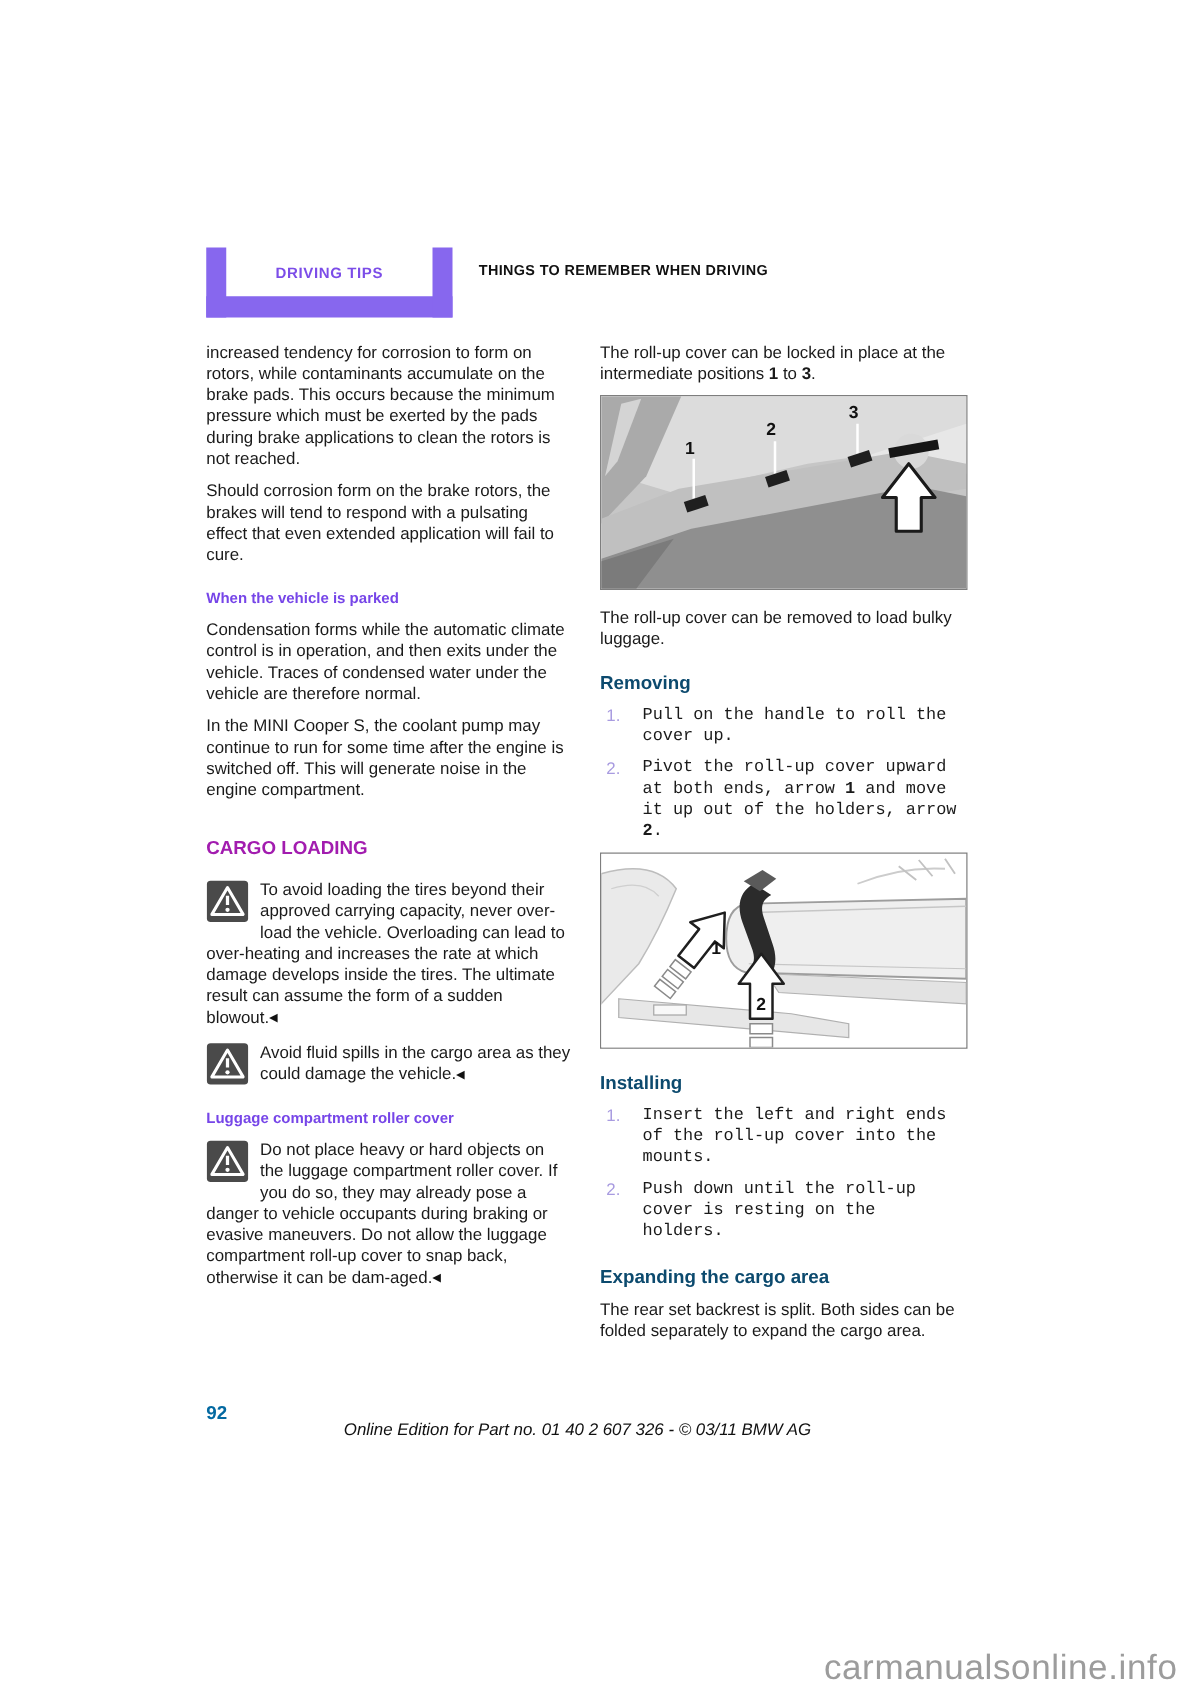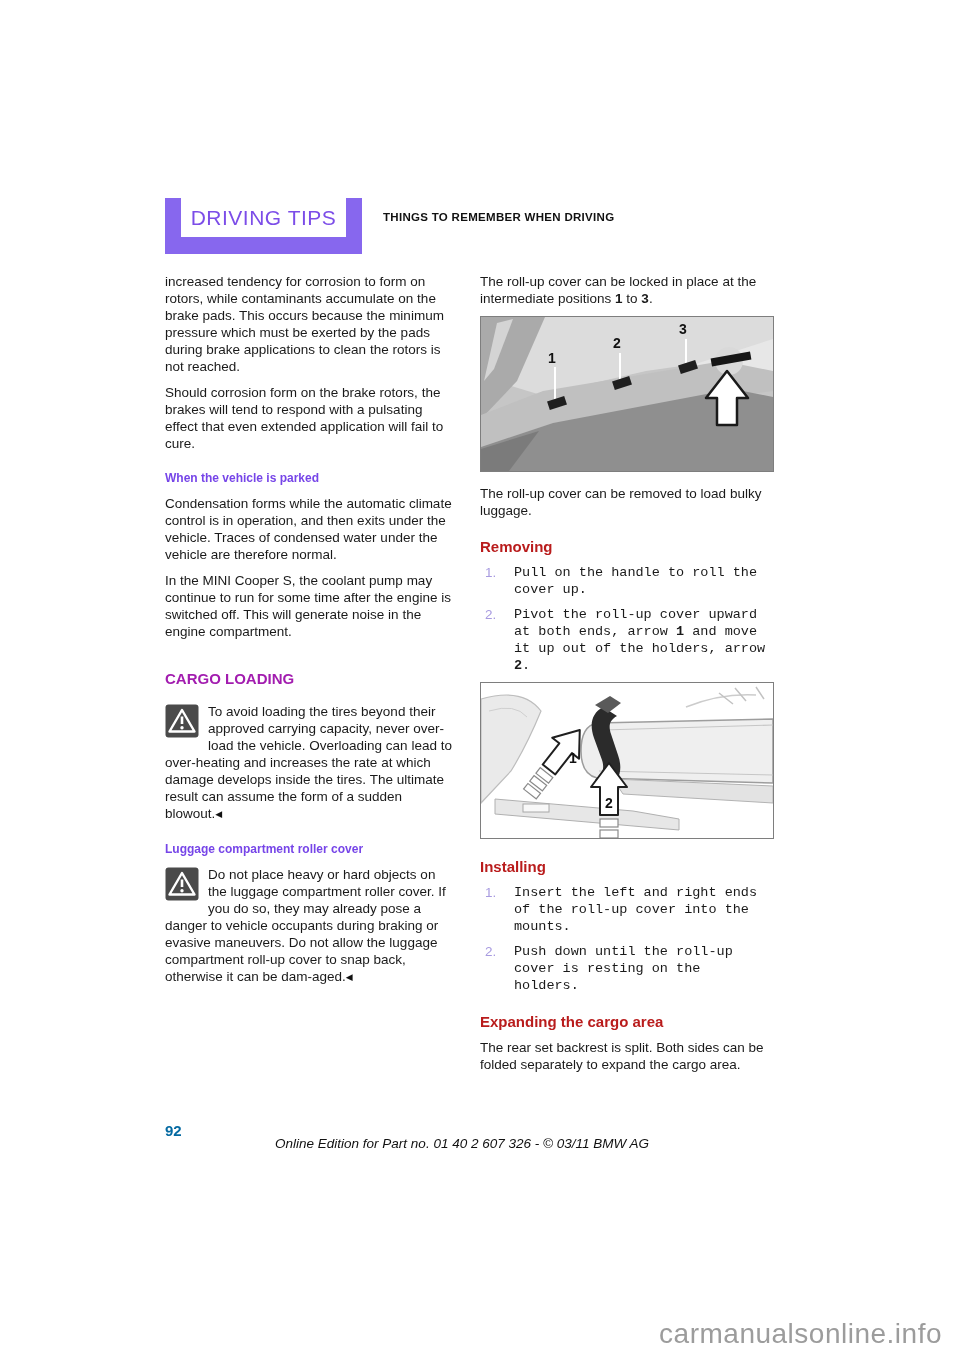--- a/index.html
+++ b/index.html
@@ -3,31 +3,31 @@
 <meta charset="utf-8">
 <style>
   html,body{margin:0;padding:0;background:#ffffff;}
   .page{position:relative;width:960px;height:1358px;background:#fff;overflow:hidden;
         font-family:"Liberation Sans",sans-serif;color:#1a1a1a;}
 
   
   .tab{position:absolute;left:165px;top:198px;width:197px;height:56px;box-sizing:border-box;
        border-left:16px solid #8767EE;border-right:16px solid #8767EE;border-bottom:17px solid #8767EE;
        display:flex;align-items:center;justify-content:center;}
-  .tab-label{color:#7C4DE8;font-weight:normal;font-size:21px;letter-spacing:.5px;}
+  .tab-label{color:#7C4DE8;font-weight:bold;font-size:12px;letter-spacing:.5px;}
   .ctx-title{position:absolute;left:383px;top:211px;font-size:11.5px;font-weight:bold;letter-spacing:.3px;color:#111;}
 
   
   .col{position:absolute;top:273px;font-size:13.5px;line-height:17px;}
   .col-left{left:165px;width:292px;}
   .col-right{left:480px;width:293px;}
   p{margin:0 0 9px 0;}
   .h-section{color:#7645E8;font-weight:bold;font-size:12px;margin:16px 0 7px 0;line-height:20px;}
   .h-chapter{color:#a21caf;font-weight:bold;font-size:15px;margin:27px 0 13px 0;line-height:23px;}
-  .h-sub{color:#b91c1c;font-weight:bold;font-size:15px;margin:18px 0 8px 0;line-height:19px;}
+  .h-sub{color:#0c4a6e;font-weight:bold;font-size:15px;margin:18px 0 8px 0;line-height:19px;}
 
   .warning{margin:0 0 10px 0;}
   .warn-icon{float:left;margin:1px 9px 2px 0;width:34px;height:34px;}
   .endmark{font-size:9px;vertical-align:1px;color:#111;}
 
   .olist{margin:0 0 2px 0;}
   .olist .item{display:flex;margin:0 0 8px 0;}
   .olist .num{flex:none;width:34px;padding-left:5px;box-sizing:border-box;color:#A89BE0;}
   .olist .itxt{flex:1;font-family:Liberation Mono, monospace;}
 
@@ -64,20 +64,29 @@
     <div class="warning">
       <svg class="warn-icon" viewBox="0 0 34 34" width="34" height="34">
         <rect x="0.5" y="0.5" width="33" height="33" rx="3" fill="#4a4a4a"></rect>
         <path d="M17 6 L29.5 27.5 H4.5 Z" fill="none" stroke="#fff" stroke-width="2.4" stroke-linejoin="round"></path>
         <line x1="17" y1="12.5" x2="17" y2="20" stroke="#fff" stroke-width="2.6"></line>
         <circle cx="17" cy="23.8" r="1.7" fill="#fff"></circle>
       </svg>
       <span>To avoid loading the tires beyond their approved carrying capacity, never over-load the vehicle. Overloading can lead to over-heating and increases the rate at which damage develops inside the tires. The ultimate result can assume the form of a sudden blowout.</span><span class="endmark">◀</span>
     </div>
 
+    <div class="warning">
+      <svg class="warn-icon" viewBox="0 0 34 34" width="34" height="34">
+        <rect x="0.5" y="0.5" width="33" height="33" rx="3" fill="#4a4a4a"></rect>
+        <path d="M17 6 L29.5 27.5 H4.5 Z" fill="none" stroke="#fff" stroke-width="2.4" stroke-linejoin="round"></path>
+        <line x1="17" y1="12.5" x2="17" y2="20" stroke="#fff" stroke-width="2.6"></line>
+        <circle cx="17" cy="23.8" r="1.7" fill="#fff"></circle>
+      </svg>
+      <span>Avoid fluid spills in the cargo area as they could damage the vehicle.</span><span class="endmark">◀</span>
+    </div>
 
     <div class="h-section">Luggage compartment roller cover</div>
 
     <div class="warning">
       <svg class="warn-icon" viewBox="0 0 34 34" width="34" height="34">
         <rect x="0.5" y="0.5" width="33" height="33" rx="3" fill="#4a4a4a"></rect>
         <path d="M17 6 L29.5 27.5 H4.5 Z" fill="none" stroke="#fff" stroke-width="2.4" stroke-linejoin="round"></path>
         <line x1="17" y1="12.5" x2="17" y2="20" stroke="#fff" stroke-width="2.6"></line>
         <circle cx="17" cy="23.8" r="1.7" fill="#fff"></circle>
       </svg>

